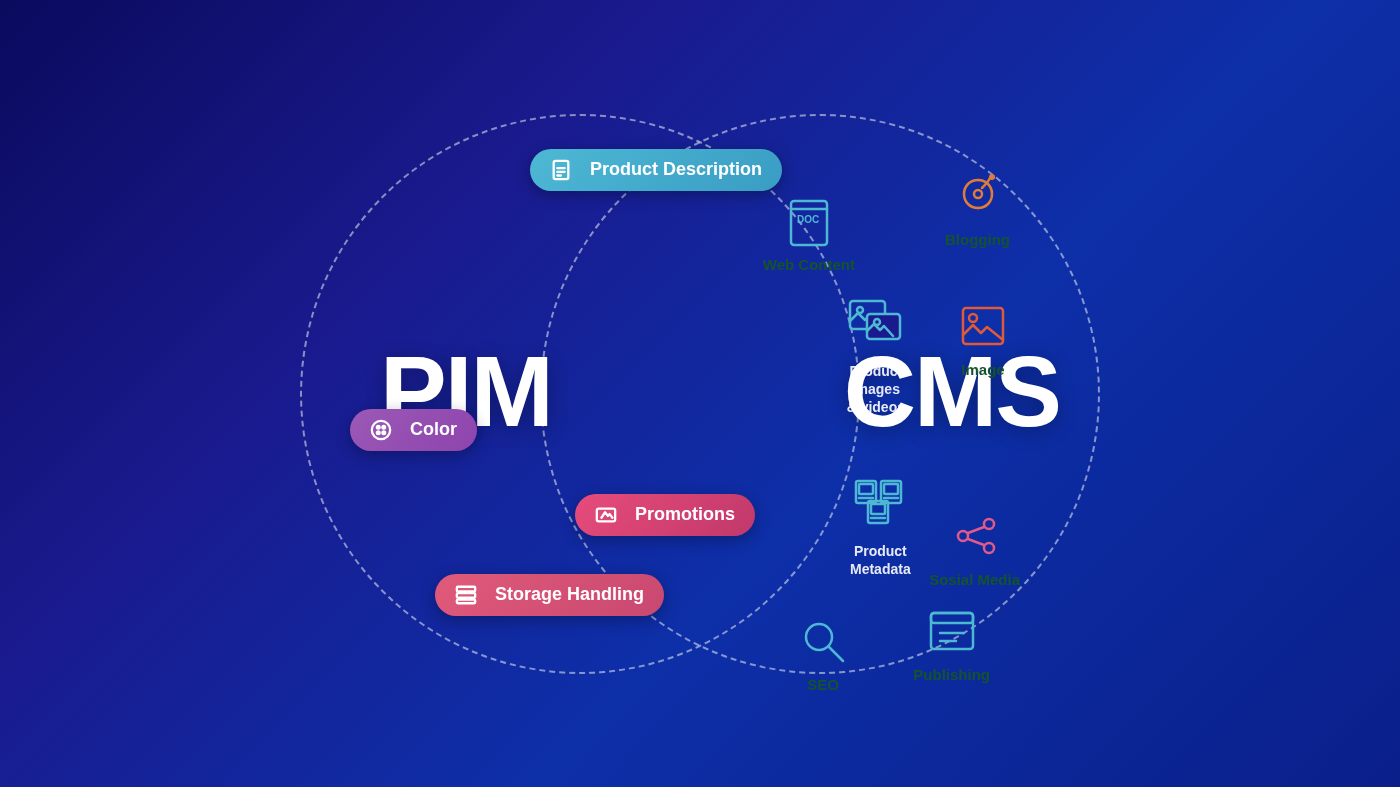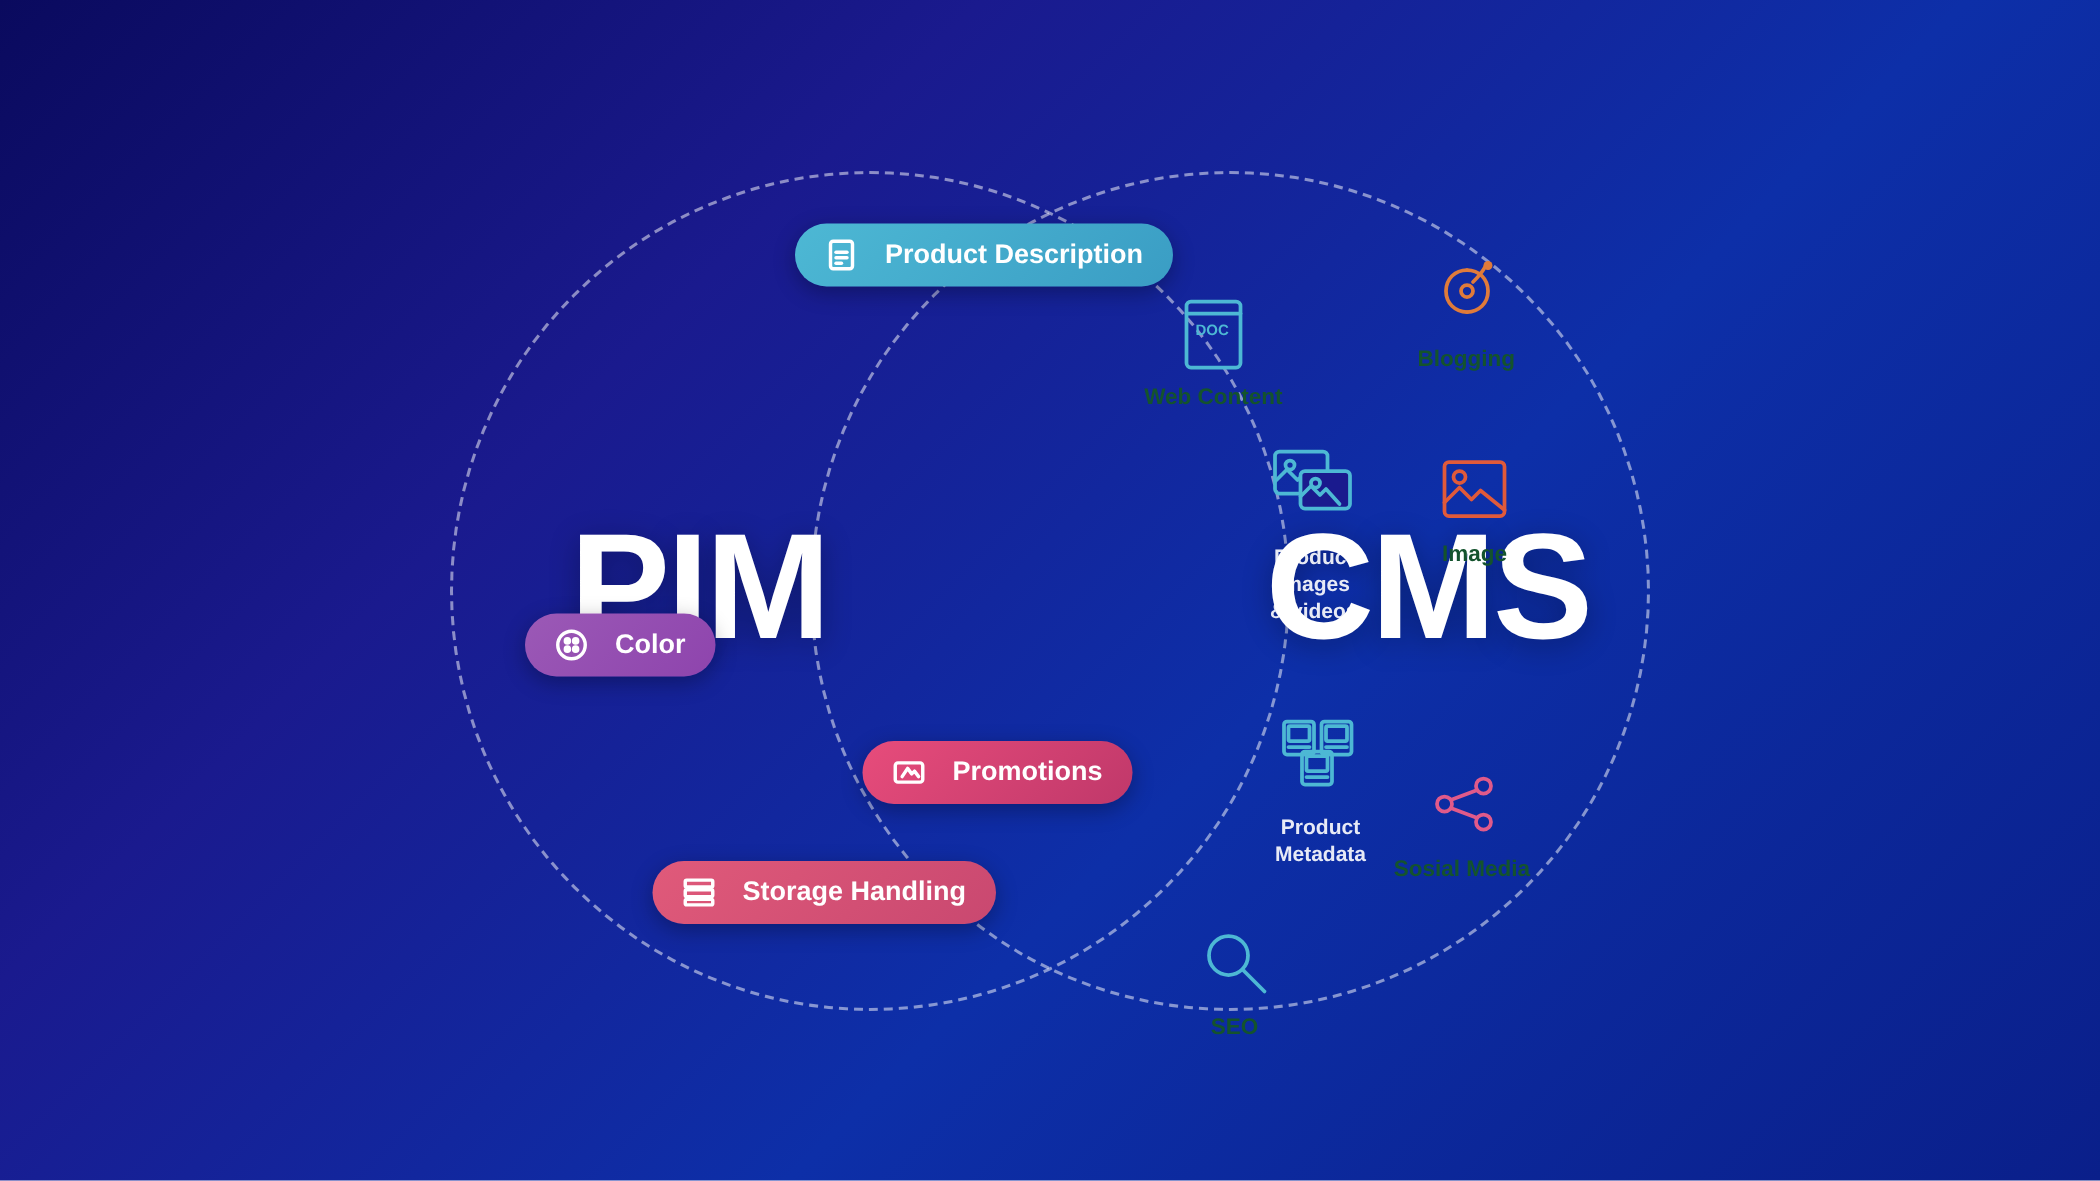--- a/index.html
+++ b/index.html
@@ -371,15 +371,26 @@
     <div class="cms-icon-item seo">
       <div class="icon-circle">
         <svg width="52" height="52" viewBox="0 0 52 52" fill="none" stroke="#4db8d4" stroke-width="2.5" stroke-linecap="round" stroke-linejoin="round">
           <circle cx="22" cy="22" r="13"></circle>
           <line x1="32" y1="32" x2="46" y2="46"></line>
         </svg>
       </div>
       <div class="cms-icon-label">SEO</div>
     </div>
 
+    <div class="cms-icon-item publishing">
+      <div class="icon-circle">
+        <svg width="52" height="52" viewBox="0 0 52 52" fill="none" stroke="#4db8d4" stroke-width="2.5" stroke-linecap="round" stroke-linejoin="round">
+          <rect x="5" y="8" width="42" height="36" rx="3"></rect>
+          <rect x="5" y="8" width="42" height="10" rx="3"></rect>
+          <line x1="14" y1="28" x2="38" y2="28"></line>
+          <line x1="14" y1="36" x2="30" y2="36"></line>
+        </svg>
+      </div>
+      <div class="cms-icon-label">Publishing</div>
+    </div>
 
   </div>
 </div>
 
 </body></html>

